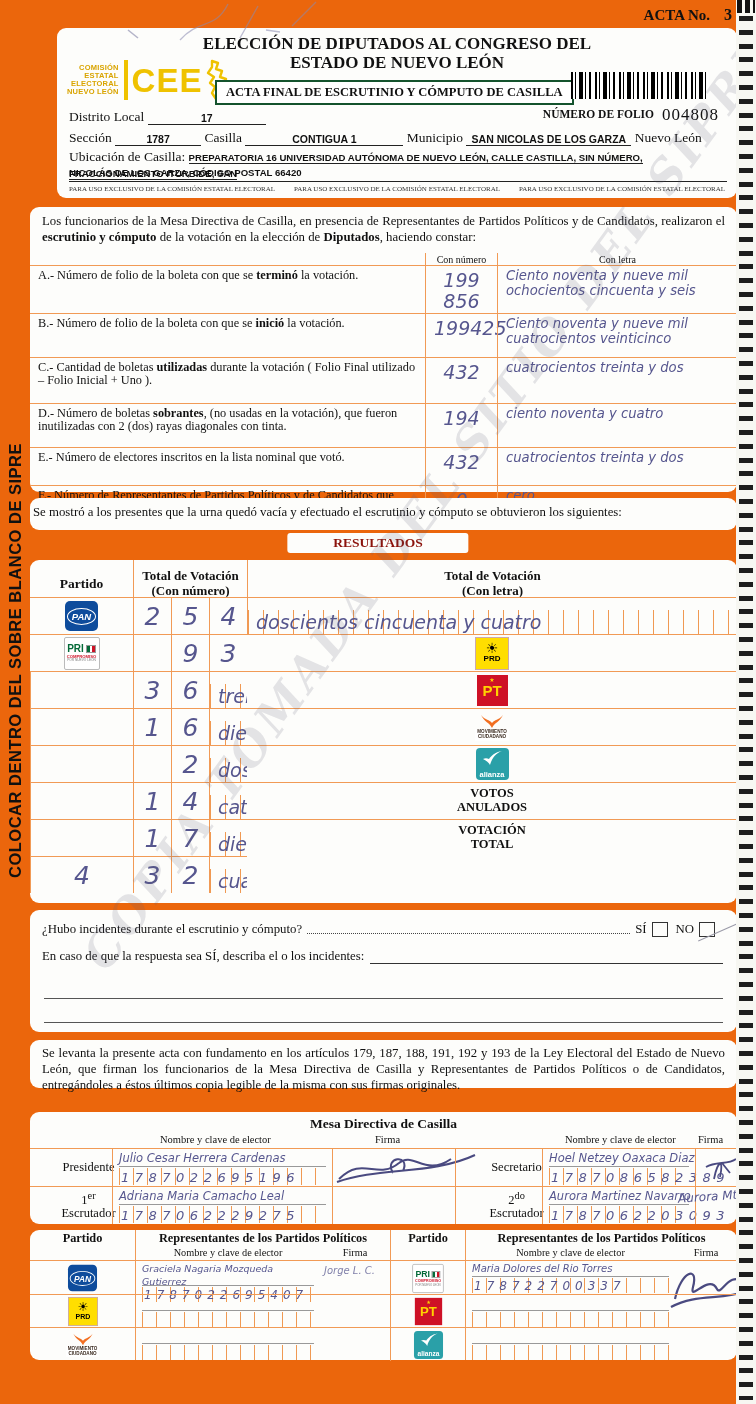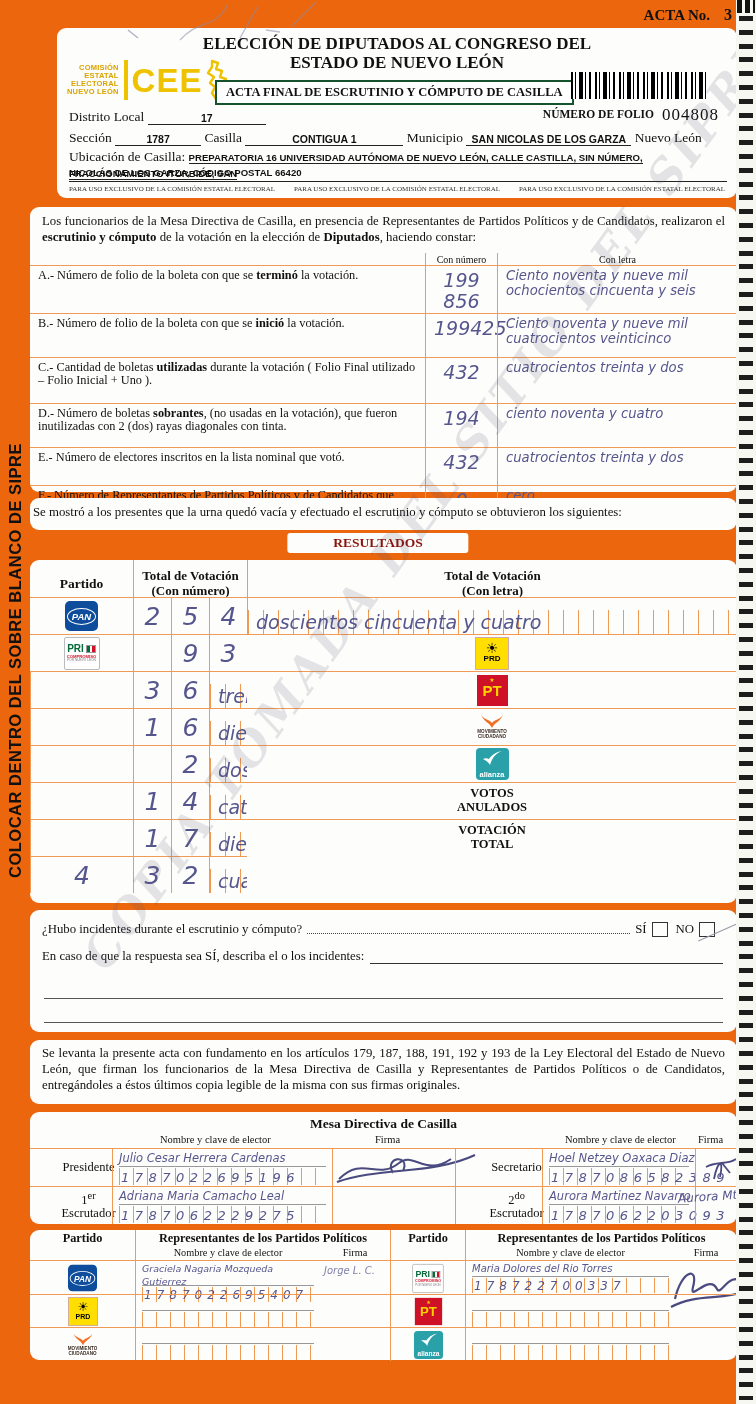--- a/index.html
+++ b/index.html
@@ -121,21 +121,21 @@
   .inc-l1{display:flex;align-items:flex-end;padding:12px 14px 0 12px;font-size:12.8px;}
   .dots{flex:1;border-bottom:1.8px dotted #444;margin:0 5px 3px 5px;}
   .cbx{display:inline-block;width:14px;height:13px;border:1.3px solid #333;
     margin:0 8px 0 5px;vertical-align:-2px;position:relative;}
   .no-mark{position:absolute;width:52px;border-top:1.7px solid #9a9aa8;
     transform:rotate(-24deg);left:-4px;top:7px;}
   .inc-l2{display:flex;align-items:flex-end;padding:12px 14px 0 12px;font-size:12.8px;white-space:nowrap;}
   .fill-line{flex:1;border-bottom:1.2px solid #333;margin-left:6px;}
   .blank-line{position:absolute;left:14px;right:14px;border-bottom:1.2px solid #555;}
   
-  .legal-card{left:30px;top:1040px;width:707px;height:64px;}
+  .legal-card{left:30px;top:1040px;width:707px;height:48px;}
   .legal{padding:6px 12px;font-size:12.8px;line-height:1.25;text-align:justify;}
   
   .mesa-card{left:30px;top:1112px;width:707px;height:112px;}
   .mesa-title{text-align:center;font-weight:bold;font-size:13.5px;padding-top:4px;}
   .mesa-heads{position:absolute;top:22px;left:0;right:0;height:13px;font-size:10.5px;}
   .mesa-heads span{position:absolute;}
   .mgrid{position:absolute;left:0;right:0;top:36px;bottom:0;display:grid;
     grid-template-columns:82px 220px 123px 87px 153px 42px;grid-auto-rows:38px;}
   .mg{border-top:1.5px solid #F19A55;position:relative;overflow:visible;padding-left:35px;}
   .mg.vb{border-left:1.5px solid #F19A55;}

